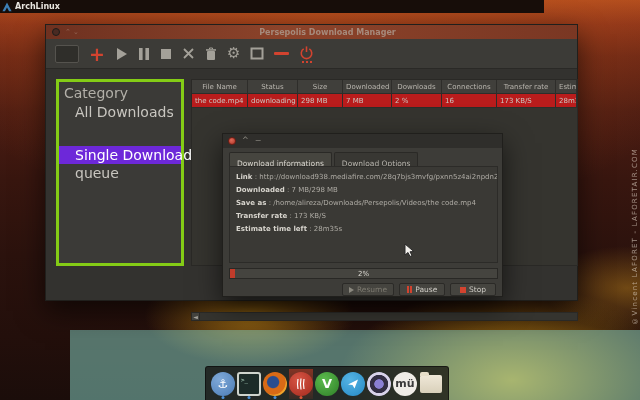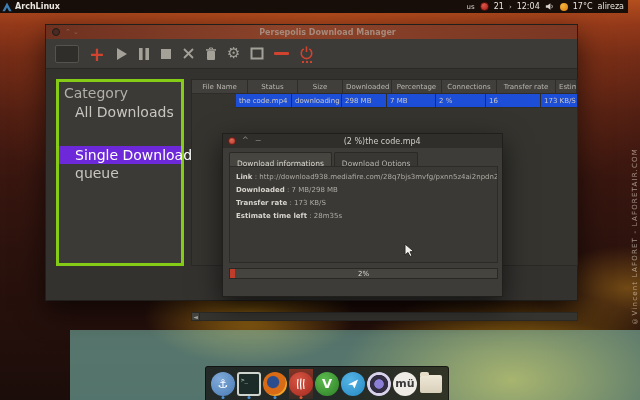--- a/index.html
+++ b/index.html
@@ -14,21 +14,21 @@
       radial-gradient(ellipse 120px 60px at 98% 72%, rgba(200,140,30,.45), transparent 70%),
       radial-gradient(ellipse 600px 300px at 50% 6%, rgba(200,88,30,.5), transparent 68%),
       linear-gradient(180deg,#b14d1e 0%,#8d3519 6%,#6b2715 14%,#4c1c12 28%,#38160f 45%,#2b120d 64%,#230f0b 84%,#1b0d0a 100%);
   }
   .lights { position:absolute; inset:0; }
   .wallpaper .l1{left:70px;top:330px;background:rgba(140,220,205,.5);box-shadow:30px 22px 0 rgba(150,225,210,.4),60px 40px 0 rgba(230,230,220,.35),110px 10px 0 rgba(220,170,60,.5),150px 35px 0 rgba(140,220,205,.35),460px 20px 0 1px rgba(120,210,190,.45),495px 45px 0 rgba(230,220,200,.4),540px 10px 0 rgba(220,160,50,.6),585px 30px 0 1px rgba(140,215,200,.4),350px 50px 0 rgba(230,200,120,.4),20px 55px 0 rgba(210,150,60,.4);}
   .credit { position:absolute; right:1px; top:148px; writing-mode:vertical-rl; transform:rotate(180deg);
     font-size:7px; letter-spacing:1.2px; color:rgba(228,216,204,.62); }
 
   
-  .topbar { position:absolute; left:0; top:0; width:628px; height:13px; background:#170d09;
+  .topbar { position:absolute; left:0; top:0; width:544px; height:13px; background:#170d09;
     display:flex; align-items:center; color:#e9e5df; font-size:8px; z-index:40; }
   .topbar .left { display:flex; align-items:center; gap:3px; padding-left:2px; font-weight:bold; }
   .topbar .right { margin-left:auto; display:flex; align-items:center; gap:5px; padding-right:4px; }
   .kbd { color:#d8d4cd; font-size:7px; }
   .badge { width:9px; height:9px; border-radius:50%; background:radial-gradient(circle at 35% 30%,#e2574b,#9c1f18); border:1px solid #5d120e; }
   .wdot { width:8px; height:8px; border-radius:50%; background:radial-gradient(circle at 35% 30%,#f5b43c,#d87a10); }
   .chev { color:#cfcbc4; font-size:7px; }
 
   
   .win { position:absolute; box-shadow:0 10px 26px rgba(0,0,0,.6); border:1px solid #201f1c; }
@@ -58,21 +58,21 @@
   .sidebar { position:absolute; left:10px; top:10px; width:128px; height:187px;
     background:#3b3a37; border:3px solid #84cc16; font-size:14px; color:#c9c6c0; }
   .cat-header { padding:3px 5px 2px; color:#b3b0a9; }
   .tree-item { padding:1px 4px 1px 16px; white-space:nowrap; }
   .tree-item.selected { background:#6d28d9; color:#fff; font-weight:normal;margin-top:25px; }
 
   .dl-table { position:absolute; left:145px; top:10px; width:387px; height:187px;
     background:#35342f; border:1px solid #2a2926; font-size:7px; overflow:hidden; }
   .t-row { display:flex; }
   .t-row.header { background:#403f3b; color:#b8b5ae; }
-  .t-row.data { background:#1d4ed8; color:#cbc8c2;margin-left:44px; }
+  .t-row.data { background:#b91c1c; color:#cbc8c2; }
   .t-cell { padding:2.5px 3px; border-right:1px solid #2e2d2a; border-bottom:1px solid #2e2d2a;
     white-space:nowrap; overflow:hidden; flex:0 0 auto; }
   .t-row.header .t-cell { text-align:center; }
   .c0{width:56px;} .c1{width:50px;} .c2{width:45px;} .c3{width:49px;} .c4{width:50px;}
   .c5{width:55px;} .c6{width:59px;} .c7{flex:1 1 auto;}
   .hscroll { position:absolute; left:145px; top:243px; width:387px; height:9px; display:flex; }
   .hscroll .arrow { width:9px; height:9px; background:#45443f; border:1px solid #2a2926;
     color:#a5a29a; font-size:6px; line-height:7px; text-align:center; }
   .hscroll .track { flex:1; background:#35342f; border:1px solid #2a2926; border-left:none; }
   .hscroll .thumb { width:55%; height:100%; background:#4a4944; }
@@ -138,34 +138,20 @@
 </div>
 <div class="credit">©Vincent LAFORET - LAFORETAIR.COM</div>
 
 <div class="topbar">
   <div class="left">
     <svg width="10" height="10" viewBox="0 0 12 12">
       <path d="M6 0.5 L11.5 11 L8.5 11 L6 6.5 L3.5 11 L0.5 11 Z" fill="#3d7fb5"></path>
     </svg>
     <span>ArchLinux</span>
   </div>
-  <div class="right">
-    <span class="kbd">us</span>
-    <span class="badge"></span>
-    <span>21</span>
-    <span class="chev">›</span>
-    <span>12:04</span>
-    <svg width="10" height="9" viewBox="0 0 12 10">
-      <path d="M1 3.5h2.2L6.5 1v8L3.2 6.5H1z" fill="#d8d4cd"></path>
-      <path d="M8 3 a3 3 0 0 1 0 4" stroke="#d8d4cd" stroke-width="1" fill="none"></path>
-    </svg>
-    <span class="wdot"></span>
-    <span>17°C</span>
-    <span>alireza</span>
-  </div>
 </div>
 
 <div class="win main-window">
   <div class="mw-titlebar">
     <span class="circle-btn"></span>
     <span class="mw-ghost">⌃ ⌄</span>
     <span class="mw-title">Persepolis Download Manager</span>
   </div>
   <div class="toolbar">
     <span class="tbtn menu-btn">
@@ -227,21 +213,21 @@
       <div class="tree-item">All Downloads</div>
       <div class="tree-item selected">Single Downloads</div>
       <div class="tree-item">queue</div>
     </div>
     <div class="dl-table">
       <div class="t-row header">
         <span class="t-cell c0">File Name</span>
         <span class="t-cell c1">Status</span>
         <span class="t-cell c2">Size</span>
         <span class="t-cell c3">Downloaded</span>
-        <span class="t-cell c4">Percentage</span>
+        <span class="t-cell c4">Downloads</span>
         <span class="t-cell c5">Connections</span>
         <span class="t-cell c6">Transfer rate</span>
         <span class="t-cell c7">Estimate</span>
       </div>
       <div class="t-row data">
         <span class="t-cell c0">the code.mp4</span>
         <span class="t-cell c1">downloading</span>
         <span class="t-cell c2">298 MB</span>
         <span class="t-cell c3">7 MB</span>
         <span class="t-cell c4">2 %</span>
@@ -255,35 +241,52 @@
       <span class="track"><span class="thumb"></span></span>
     </div>
   </div>
 </div>
 
 <div class="win dialog">
   <div class="dlg-titlebar">
     <span class="circle-btn red"></span>
     <span class="dlg-ghost">^</span>
     <span class="dlg-ghost">−</span>
-    <span class="dlg-title">(2 %)the code.mp4</span>
   </div>
   <div class="tabs">
     <span class="tab active">Download informations</span>
     <span class="tab">Download Options</span>
   </div>
   <div class="info-box">
     <div class="info-line"><b>Link</b><span> : </span><span>http://download938.mediafire.com/28q7bjs3mvfg/pxnn5z4ai2npdn2/the+code.mp4</span></div>
     <div class="info-line"><b>Downloaded</b><span> : </span><span>7 MB/298 MB</span></div>
+    <div class="info-line"><b>Save as</b><span> : </span><span>/home/alireza/Downloads/Persepolis/Videos/the code.mp4</span></div>
     <div class="info-line"><b>Transfer rate</b><span> : </span><span>173 KB/S</span></div>
     <div class="info-line"><b>Estimate time left</b><span> : </span><span>28m35s</span></div>
   </div>
   <div class="progress">
     <span class="fill" style="width: 2%;"></span>
     <span class="plabel">2%</span>
+  </div>
+  <div class="dlg-buttons">
+    <span class="dbtn disabled">
+        <span class="ic-play"></span>
+        <span>Resume</span>
+      </span>
+    <span class="dbtn">
+        <span class="ic-pause">
+          <b></b>
+          <b></b>
+        </span>
+        <span>Pause</span>
+      </span>
+    <span class="dbtn">
+        <span class="ic-stop"></span>
+        <span>Stop</span>
+      </span>
   </div>
 </div>
 
 <div class="dock">
   <span class="dock-item">
     <span class="di anchor">⚓</span>
     <span class="dock-dot"></span>
   </span>
   <span class="dock-item">
     <span class="di terminal">&gt;_</span>

